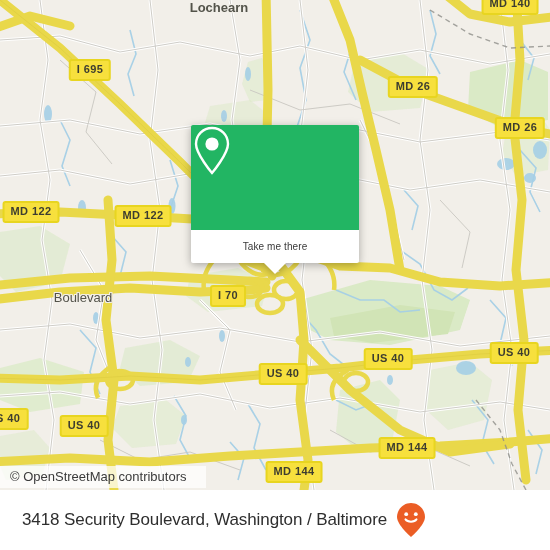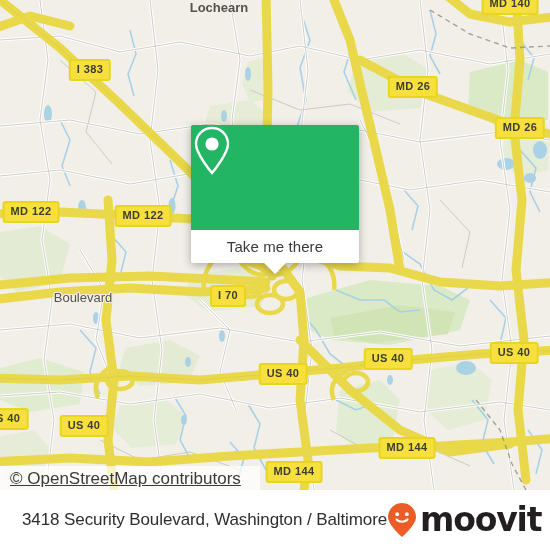--- a/index.html
+++ b/index.html
@@ -61,40 +61,39 @@
   }
   .card-pin{width:42px;height:52px;display:block;}
   .card-bottom{
     background:#ffffff;
     height:33px;
     border-radius:0 0 2px 2px;
     display:flex;align-items:center;justify-content:center;
     position:relative;
   }
   .card-bottom span{
-    font-size:15px;color:#3a3a3a;letter-spacing:.1px;
+    font-size:10px;color:#3a3a3a;letter-spacing:.1px;
     font-family:"Liberation Sans",sans-serif;
   }
   .card-tail{
     position:absolute;left:50%;bottom:-11px;
     width:0;height:0;margin-left:-11px;
     border-left:11px solid transparent;
     border-right:11px solid transparent;
     border-top:11px solid #ffffff;
   }
 
   
   .attribution{
     position:absolute;left:0;top:466px;
     padding:3px 19px 4px 10px;
     background:rgba(255,255,255,.72);
-    color:#3a3a3a;font-size:17px;
+    color:#3a3a3a;font-size:13px;
     white-space:nowrap;
     font-family:"Liberation Sans",sans-serif;
-    text-decoration:underline;
   }
 
   
   .footer{
     position:absolute;left:0;top:490px;width:438px;height:60px;
     background:#ffffff;
     display:flex;align-items:center;
     box-sizing:border-box;
     padding:0 12px 0 22px;
   }
@@ -276,21 +275,21 @@
         <path d="M-10,-8 L60,48 L120,104 L180,162 L240,222 L278,262"></path>
         <path d="M-10,378 L60,380 L130,376 L200,380 L270,374 L340,368 L410,360 L480,354 L560,350"></path>
       </g>
 
       <g stroke="#8f8f8a" stroke-width="1.4" fill="none" stroke-dasharray="5 4" opacity=".8">
         <path d="M430,10 L470,34 L510,48 L550,46"></path>
         <path d="M476,400 L500,430 L512,464 L526,490"></path>
       </g>
     </svg>
 
-    <div class="shield" style="left:90px;top:70px;">I 383</div>
+    <div class="shield" style="left:90px;top:70px;">I 695</div>
     <div class="shield" style="left:413px;top:87px;">MD 26</div>
     <div class="shield" style="left:520px;top:128px;">MD 26</div>
     <div class="shield" style="left:510px;top:4px;">MD 140</div>
     <div class="shield" style="left:31px;top:212px;">MD 122</div>
     <div class="shield" style="left:143px;top:216px;">MD 122</div>
     <div class="shield" style="left:228px;top:296px;">I 70</div>
     <div class="shield" style="left:283px;top:374px;">US 40</div>
     <div class="shield" style="left:388px;top:359px;">US 40</div>
     <div class="shield" style="left:514px;top:353px;">US 40</div>
     <div class="shield" style="left:84px;top:426px;">US 40</div>
@@ -319,17 +318,16 @@
 
   <div class="footer">
     <div class="footer-title">3418 Security Boulevard, Washington / Baltimore</div>
     <div class="brand">
       <svg class="brand-pin" viewBox="0 0 30 36">
         <path d="M15 1 C7.3 1 1 7.3 1 15 C1 23 15 35 15 35 C15 35 29 23 29 15 C29 7.3 22.7 1 15 1 Z" fill="#eb5d25"></path>
         <circle cx="10.2" cy="12.2" r="1.9" fill="#ffffff"></circle>
         <circle cx="19.8" cy="12.2" r="1.9" fill="#ffffff"></circle>
         <path d="M9.5 17.4 C11.6 20.4 18.4 20.4 20.5 17.4" fill="none" stroke="#ffffff" stroke-width="2" stroke-linecap="round"></path>
       </svg>
-      <span class="brand-word">moovit</span>
     </div>
   </div>
 
 </div>
 
 </body></html>

